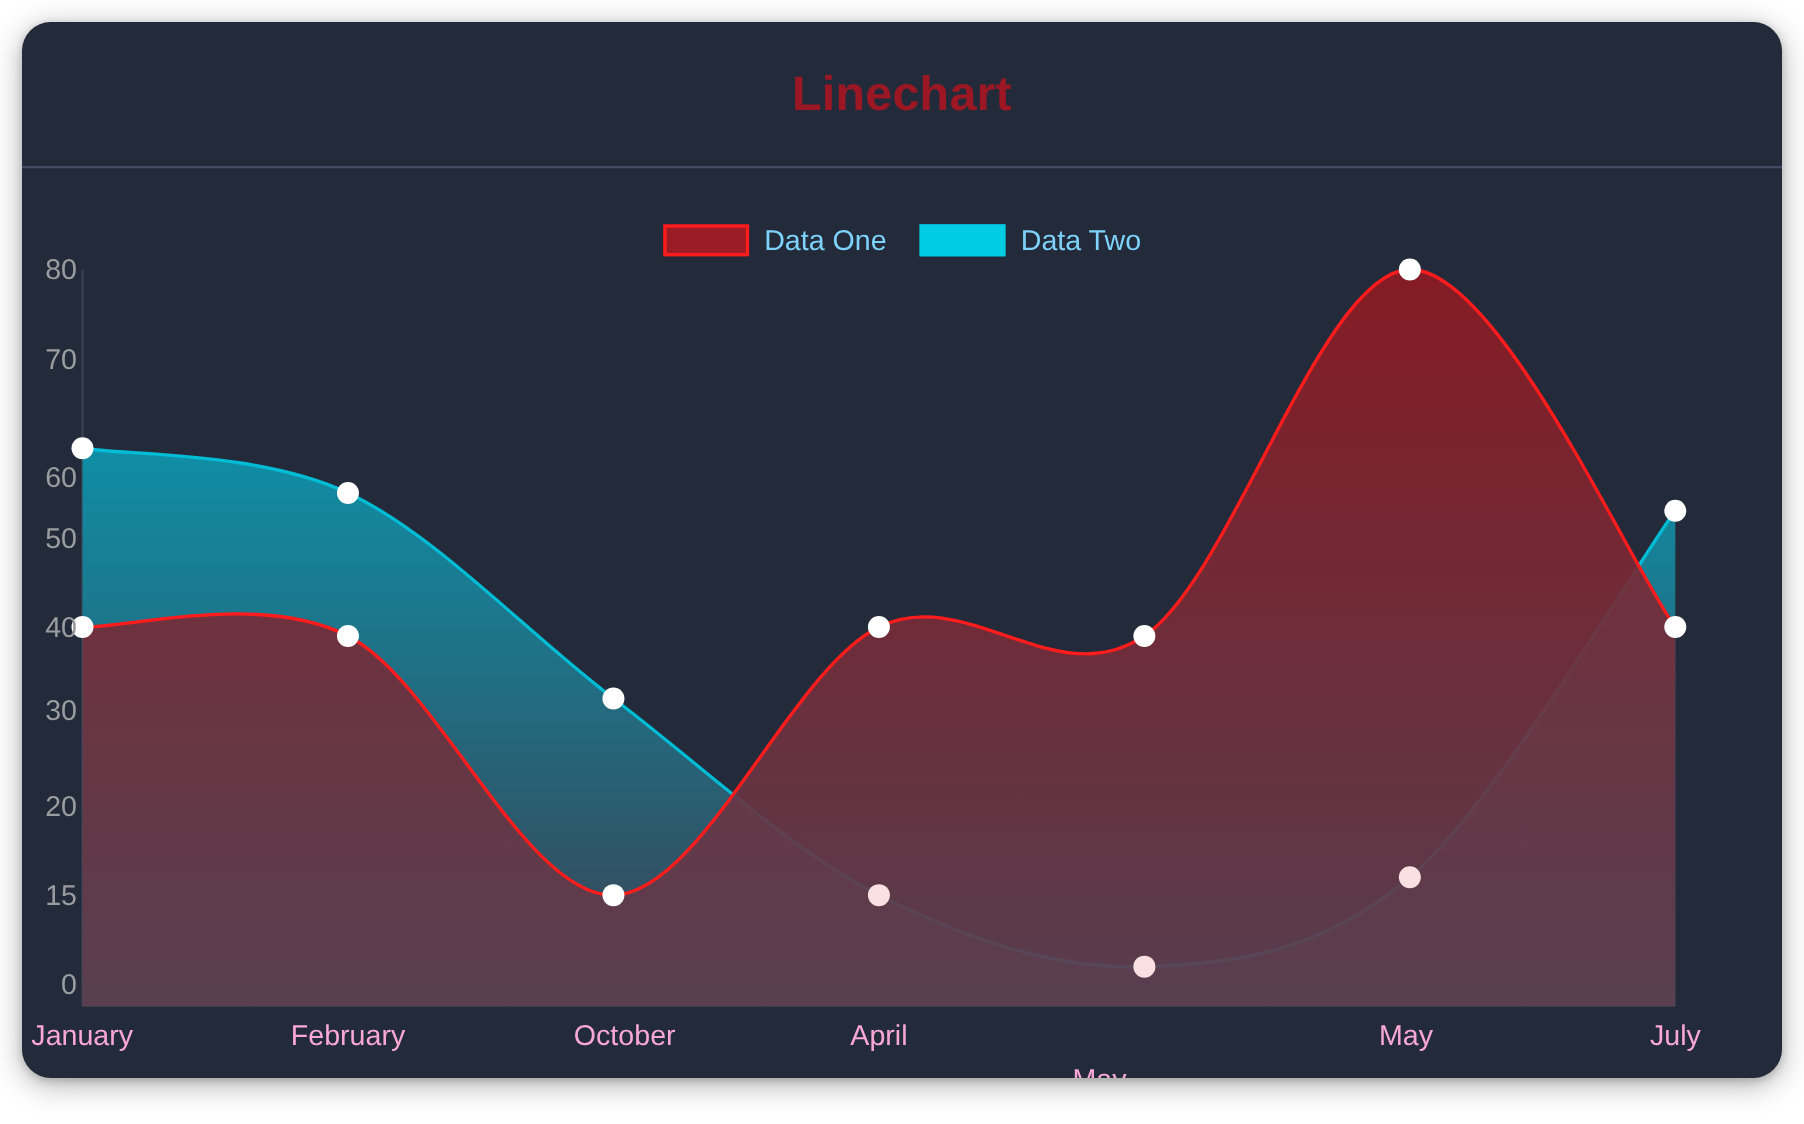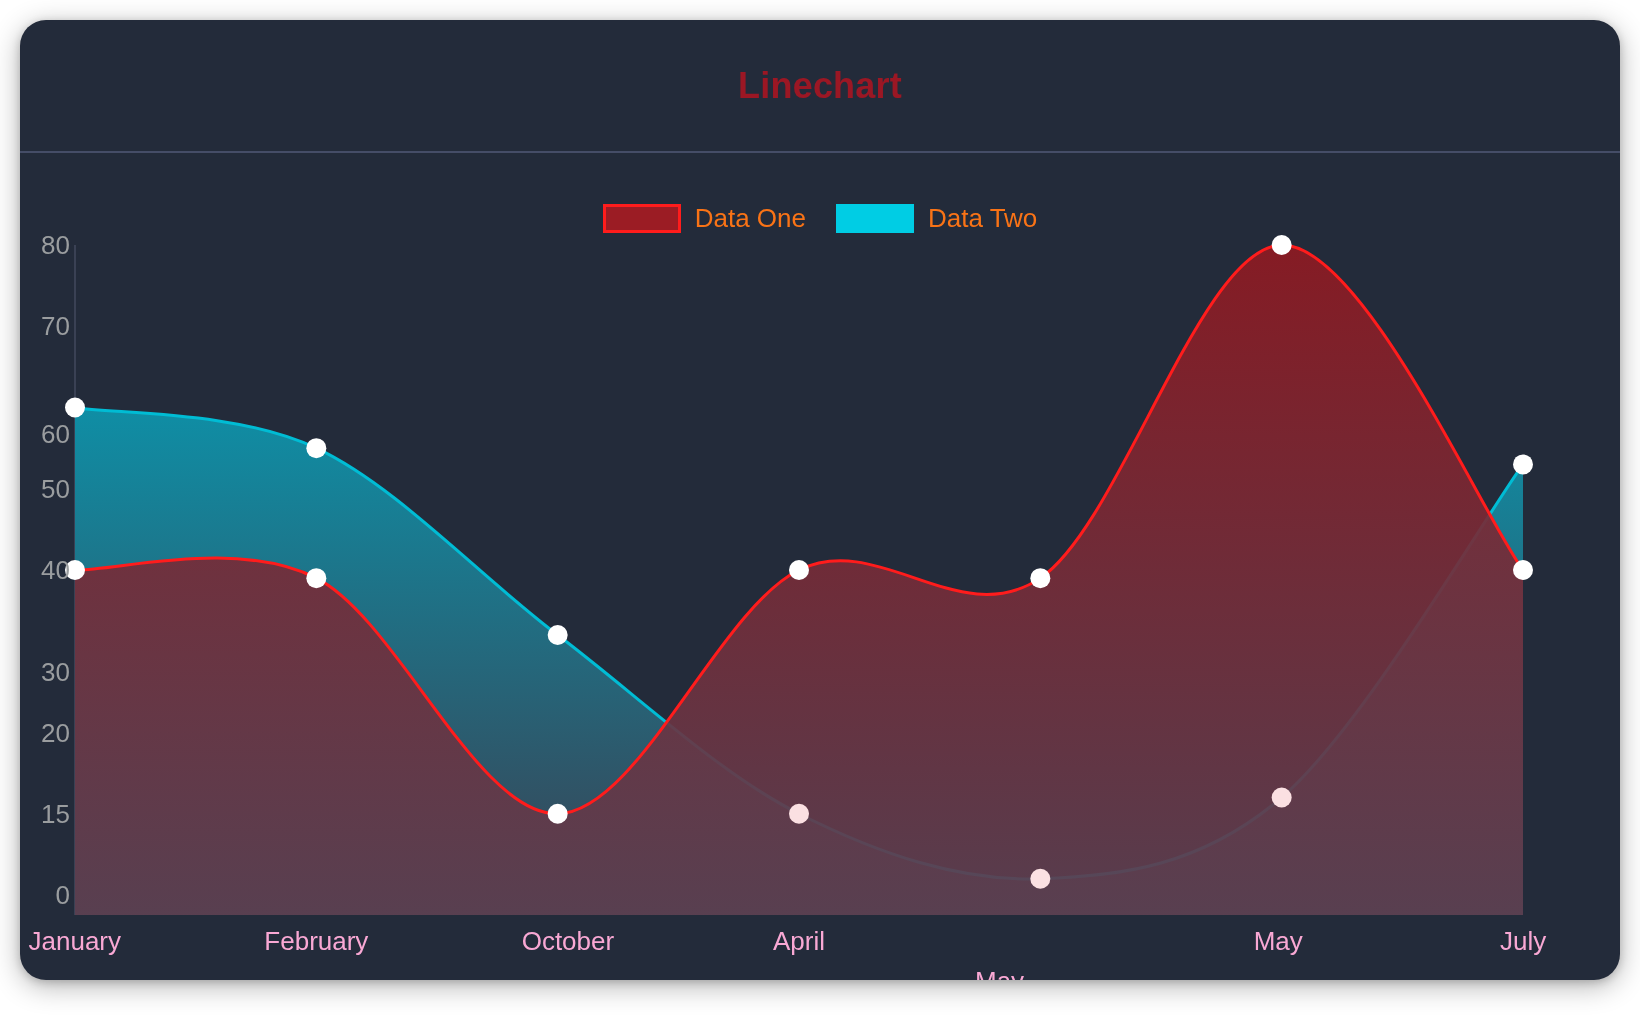--- a/index.html
+++ b/index.html
@@ -36,21 +36,21 @@
     left: 0;
     top: 0;
     width: 1600px;
     height: 132px;
     display: flex;
     align-items: center;
     justify-content: center;
   }
 
   .card-title {
-    font-size: 36px;
+    font-size: 44px;
     font-weight: bold;
     color: #9b1724;
     letter-spacing: 0.2px;
     line-height: 1;
   }
 
   .header-divider {
     position: absolute;
     left: 0;
     top: 131px;
@@ -89,21 +89,21 @@
     border: 3px solid #ff1c1c;
   }
 
   .legend-swatch.two {
     background: #00cde4;
     border: 3px solid #00cde4;
   }
 
   .legend-label {
     font-size: 26px;
-    color: #f97316;
+    color: #7dd3fc;
     line-height: 1;
   }
 
   .plot-wrap {
     position: absolute;
     left: 0;
     top: 0;
     width: 1527px;
     height: 960px;
   }
@@ -202,21 +202,21 @@
           <circle cx="1020.3333333333333" cy="558.125" r="10" fill="#ffffff"></circle>
           <circle cx="1261.6666666666667" cy="225" r="10" fill="#ffffff"></circle>
           <circle cx="1503" cy="550" r="10" fill="#ffffff"></circle>
         </svg>
       <div class="y-axis-labels" id="y-axis-labels">
           <div class="y-tick-label" style="top: 225px;">80</div>
           <div class="y-tick-label" style="top: 306.25px;">70</div>
           <div class="y-tick-label" style="top: 387.5px; margin-top: 26px;">60</div>
           <div class="y-tick-label" style="top: 468.75px;">50</div>
           <div class="y-tick-label" style="top: 550px;">40</div>
-          <div class="y-tick-label" style="top: 652px;">30</div>
+          <div class="y-tick-label" style="top: 626px;">30</div>
           <div class="y-tick-label" style="top: 712.5px;">20</div>
           <div class="y-tick-label" style="top: 793.75px;">15</div>
           <div class="y-tick-label" style="top: 875px;">0</div>
         </div>
       <div class="x-axis-labels" id="x-axis-labels">
           <div class="x-tick-label" style="left: 8.5px; top: 8px;">January</div>
           <div class="x-tick-label" style="left: 244.333px; top: 8px;">February</div>
           <div class="x-tick-label" style="left: 501.667px; top: 8px;">October</div>
           <div class="x-tick-label" style="left: 753px; top: 8px;">April</div>
           <div class="x-tick-label" style="left: 955px; top: 8px; margin-top: 40px;">May</div>

